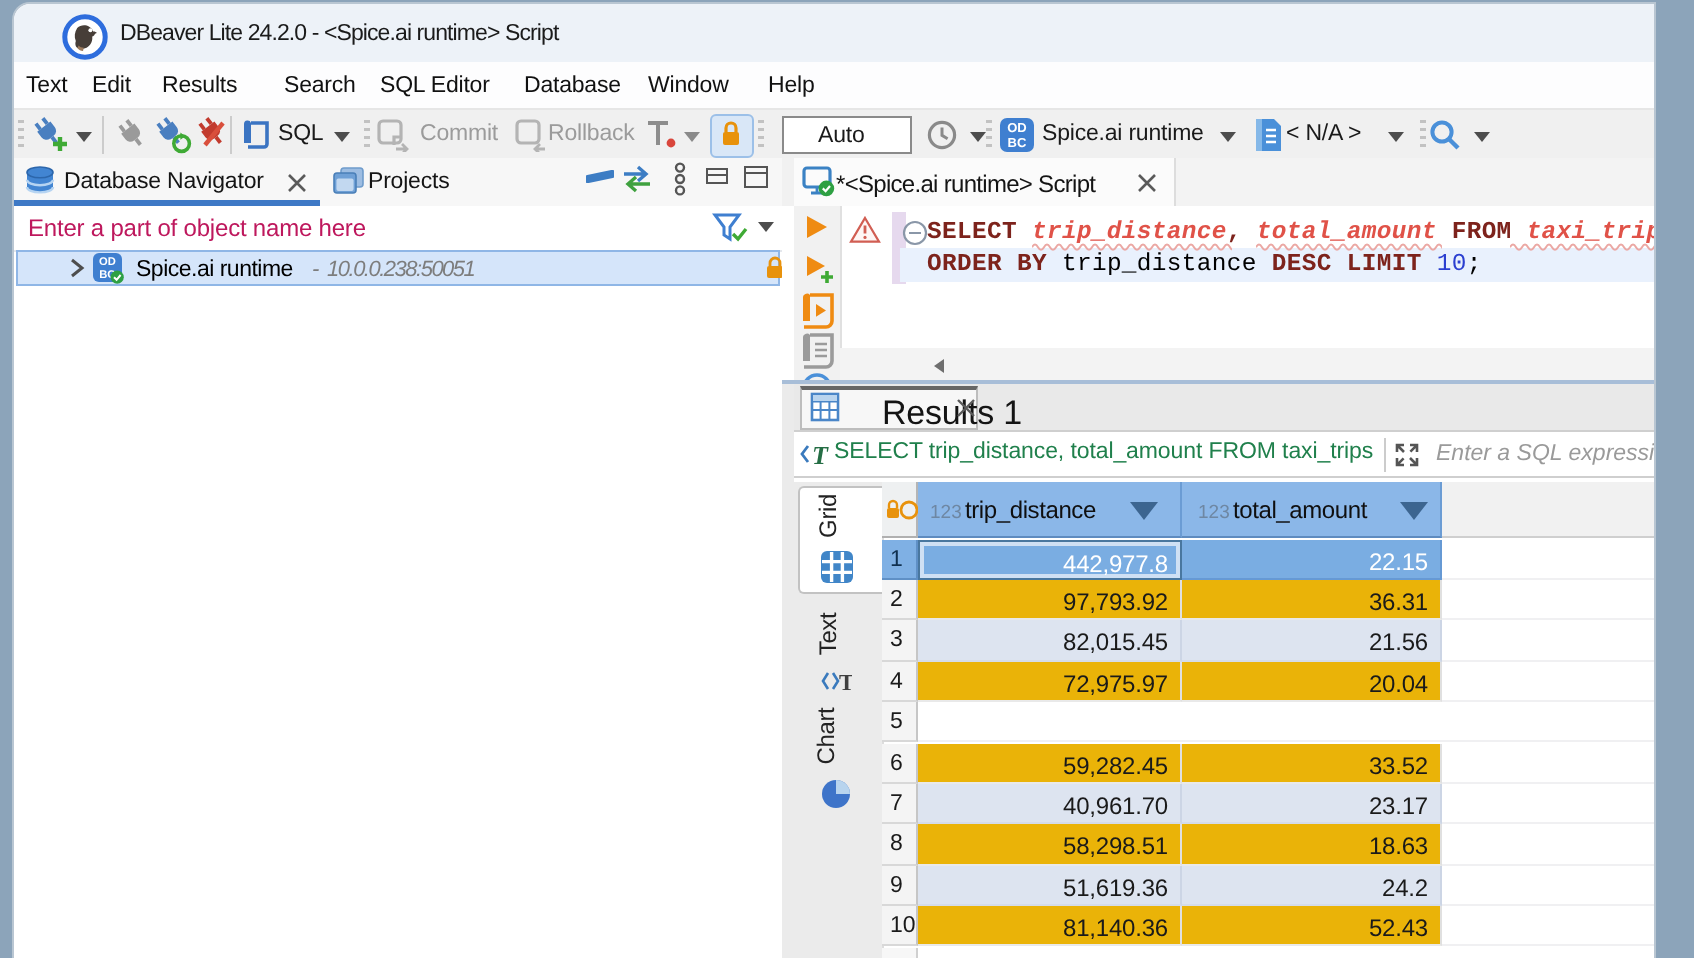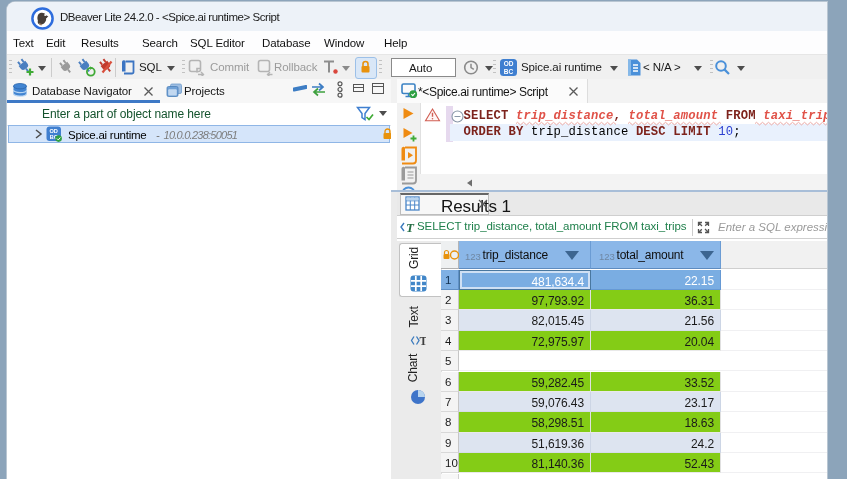--- a/index.html
+++ b/index.html
@@ -16,21 +16,21 @@
 .grip{position:absolute;top:5px;width:3px;height:15px;background-image:repeating-linear-gradient(to bottom,#c2c2c2 0 1.5px,transparent 1.5px 4px);}
 .sep{position:absolute;top:3px;width:1px;height:19px;background:#ccc;}
 .dd{position:absolute;width:0;height:0;border-left:4px solid transparent;border-right:4px solid transparent;border-top:5px solid #4d4d4d;}
 .dd.gray{border-top-color:#8a8a8a;}
 #main{position:absolute;left:0;top:77px;width:840px;height:400px;background:#fff;}
 
 #lpanel{position:absolute;left:0;top:0;width:384px;height:400px;background:#fff;}
 #ltabs{position:absolute;left:0;top:0;width:384px;height:24px;background:#f7f7f7;}
 #lunderline{position:absolute;left:0;top:21px;width:153px;height:3px;background:#3e79c6;}
 #lfilter{position:absolute;left:0;top:24px;width:384px;height:22px;background:#fff;border-bottom:1px solid #e4e7ec;}
-#lfilter .ph{position:absolute;left:7px;top:3.5px;font-size:12px;color:#14532d;letter-spacing:-0.1px;margin-left:28px;}
+#lfilter .ph{position:absolute;left:7px;top:3.5px;font-size:12px;color:#be185d;letter-spacing:-0.1px;}
 #treesel{position:absolute;left:1px;top:46px;width:382px;height:18px;background:#d5e5fa;border:1px solid #8fb6e6;box-sizing:border-box;}
 
 #splitter{position:absolute;left:384px;top:0;width:6px;height:400px;background:#fff;}
 
 #rpanel{position:absolute;left:390px;top:0;width:450px;height:400px;background:#fff;}
 #rtabs{position:absolute;left:0;top:0;width:450px;height:24px;background:#f3f3f3;}
 #rtab1{position:absolute;left:0;top:0;width:190px;height:24px;background:#fbfbfb;border-right:1px solid #ddd;}
 #editor{position:absolute;left:0;top:24px;width:450px;height:89px;background:#fff;}
 #execbar{position:absolute;left:0;top:24px;width:23px;height:89px;background:#f1f1f1;border-right:1px solid #e0e0e0;}
 #changebar{position:absolute;left:49px;top:27px;width:7px;height:36px;background:#e6d9ee;}
@@ -46,21 +46,21 @@
 #fbar{position:absolute;left:0;top:136px;width:450px;height:24px;background:#fff;border-top:1px solid #cfcfcf;border-bottom:1px solid #cfcfcf;box-sizing:border-box;}
 #grid{position:absolute;left:0;top:162px;width:450px;height:238px;background:#fff;}
 #vtabs{position:absolute;left:0;top:0;width:44px;height:238.5px;background:#ebebeb;border-right:1px solid #ddd;}
 .vtabtxt{font-size:12px;color:#222;transform:rotate(-90deg);transform-origin:center;position:absolute;letter-spacing:-0.2px;}
 .hcell{position:absolute;top:0;height:28px;background:#8bb7e8;border-right:1px solid #6b9cd4;border-bottom:1px solid #5e8bbf;box-sizing:border-box;}
 .h123{position:absolute;top:9.5px;font-size:9.5px;color:#6e87a3;letter-spacing:0;}
 .hname{position:absolute;top:7px;font-size:12px;color:#0f0f0f;letter-spacing:-0.2px;}
 .hsort{position:absolute;top:9.5px;width:0;height:0;border-left:7.5px solid transparent;border-right:7.5px solid transparent;border-top:9px solid #3c6590;}
 .grow{position:absolute;left:44px;width:406px;height:20.4px;border-bottom:1px solid #f0f0f2;box-sizing:border-box;}
 .rn{position:absolute;left:0;top:0;width:18px;height:20.4px;background:#f4f4f4;border-right:1px solid #c6c6c6;border-bottom:1px solid #d8d8d8;box-sizing:border-box;font-size:11.5px;color:#1a1a1a;padding:4px 0 0 4px;}
-.dc{position:absolute;top:0;height:20.4px;box-sizing:border-box;font-size:12px;color:#1a1a1a;text-align:right;padding:4px 6px 0 0;border-right:1px solid #e0e0e0;border-bottom:1px solid #e9e9e9;background:#84cc16;letter-spacing:-0.1px;}
+.dc{position:absolute;top:0;height:20.4px;box-sizing:border-box;font-size:12px;color:#1a1a1a;text-align:right;padding:4px 6px 0 0;border-right:1px solid #e0e0e0;border-bottom:1px solid #e9e9e9;background:#eab308;letter-spacing:-0.1px;}
 .dc.c1{left:18px;width:132px;}
 .dc.c2{left:150px;width:130px;}
 .stripe .dc{background:#dde4f0;border-right-color:#ccd5e5;border-bottom-color:#d5dce9;}
 .selrow .dc{background:#7aade2;color:#fff;border-right-color:#6699d4;border-bottom-color:#6699d4;}
 .selrow .rn{background:#7fb0e4;color:#103050;border-right-color:#5f90c6;border-bottom-color:#5f90c6;}
 .focuscell{box-shadow:inset 0 0 0 2px #cfe0f4;border:1px solid #49779f !important;}
 </style></head>
 <body>
 <div id="win">
   <div id="titlebar"></div>
@@ -371,21 +371,21 @@
             <div class="hsort" style="left:106px"></div>
         </div>
         <div class="hcell" style="left:194px;width:130px">
           <span class="h123" style="left:8px">123</span>
             <span class="hname" style="left:25.5px">total_amount</span>
             <div class="hsort" style="left:109px"></div>
         </div>
         <div class="abs" style="left:324px;top:0;width:126px;height:28px;background:#f1f1f1;border-bottom:1px solid #cfcfcf;box-sizing:border-box"></div>
         <div class="grow selrow" style="top:28.5px">
             <div class="rn">1</div>
-            <div class="dc c1 focuscell">481,634.4</div>
+            <div class="dc c1 focuscell">442,977.8</div>
             <div class="dc c2">22.15</div>
           </div>
         <div class="grow" style="top:48.9px">
             <div class="rn">2</div>
             <div class="dc c1">97,793.92</div>
             <div class="dc c2">36.31</div>
           </div>
         <div class="grow stripe" style="top:69.3px">
             <div class="rn">3</div>
             <div class="dc c1">82,015.45</div>
@@ -399,21 +399,21 @@
         <div class="grow stripe" style="top:110.1px">
             <div class="rn">5</div>
           </div>
         <div class="grow" style="top:130.5px">
             <div class="rn">6</div>
             <div class="dc c1">59,282.45</div>
             <div class="dc c2">33.52</div>
           </div>
         <div class="grow stripe" style="top:150.9px">
             <div class="rn">7</div>
-            <div class="dc c1">59,076.43</div>
+            <div class="dc c1">40,961.70</div>
             <div class="dc c2">23.17</div>
           </div>
         <div class="grow" style="top:171.3px">
             <div class="rn">8</div>
             <div class="dc c1">58,298.51</div>
             <div class="dc c2">18.63</div>
           </div>
         <div class="grow stripe" style="top:191.7px">
             <div class="rn">9</div>
             <div class="dc c1">51,619.36</div>

